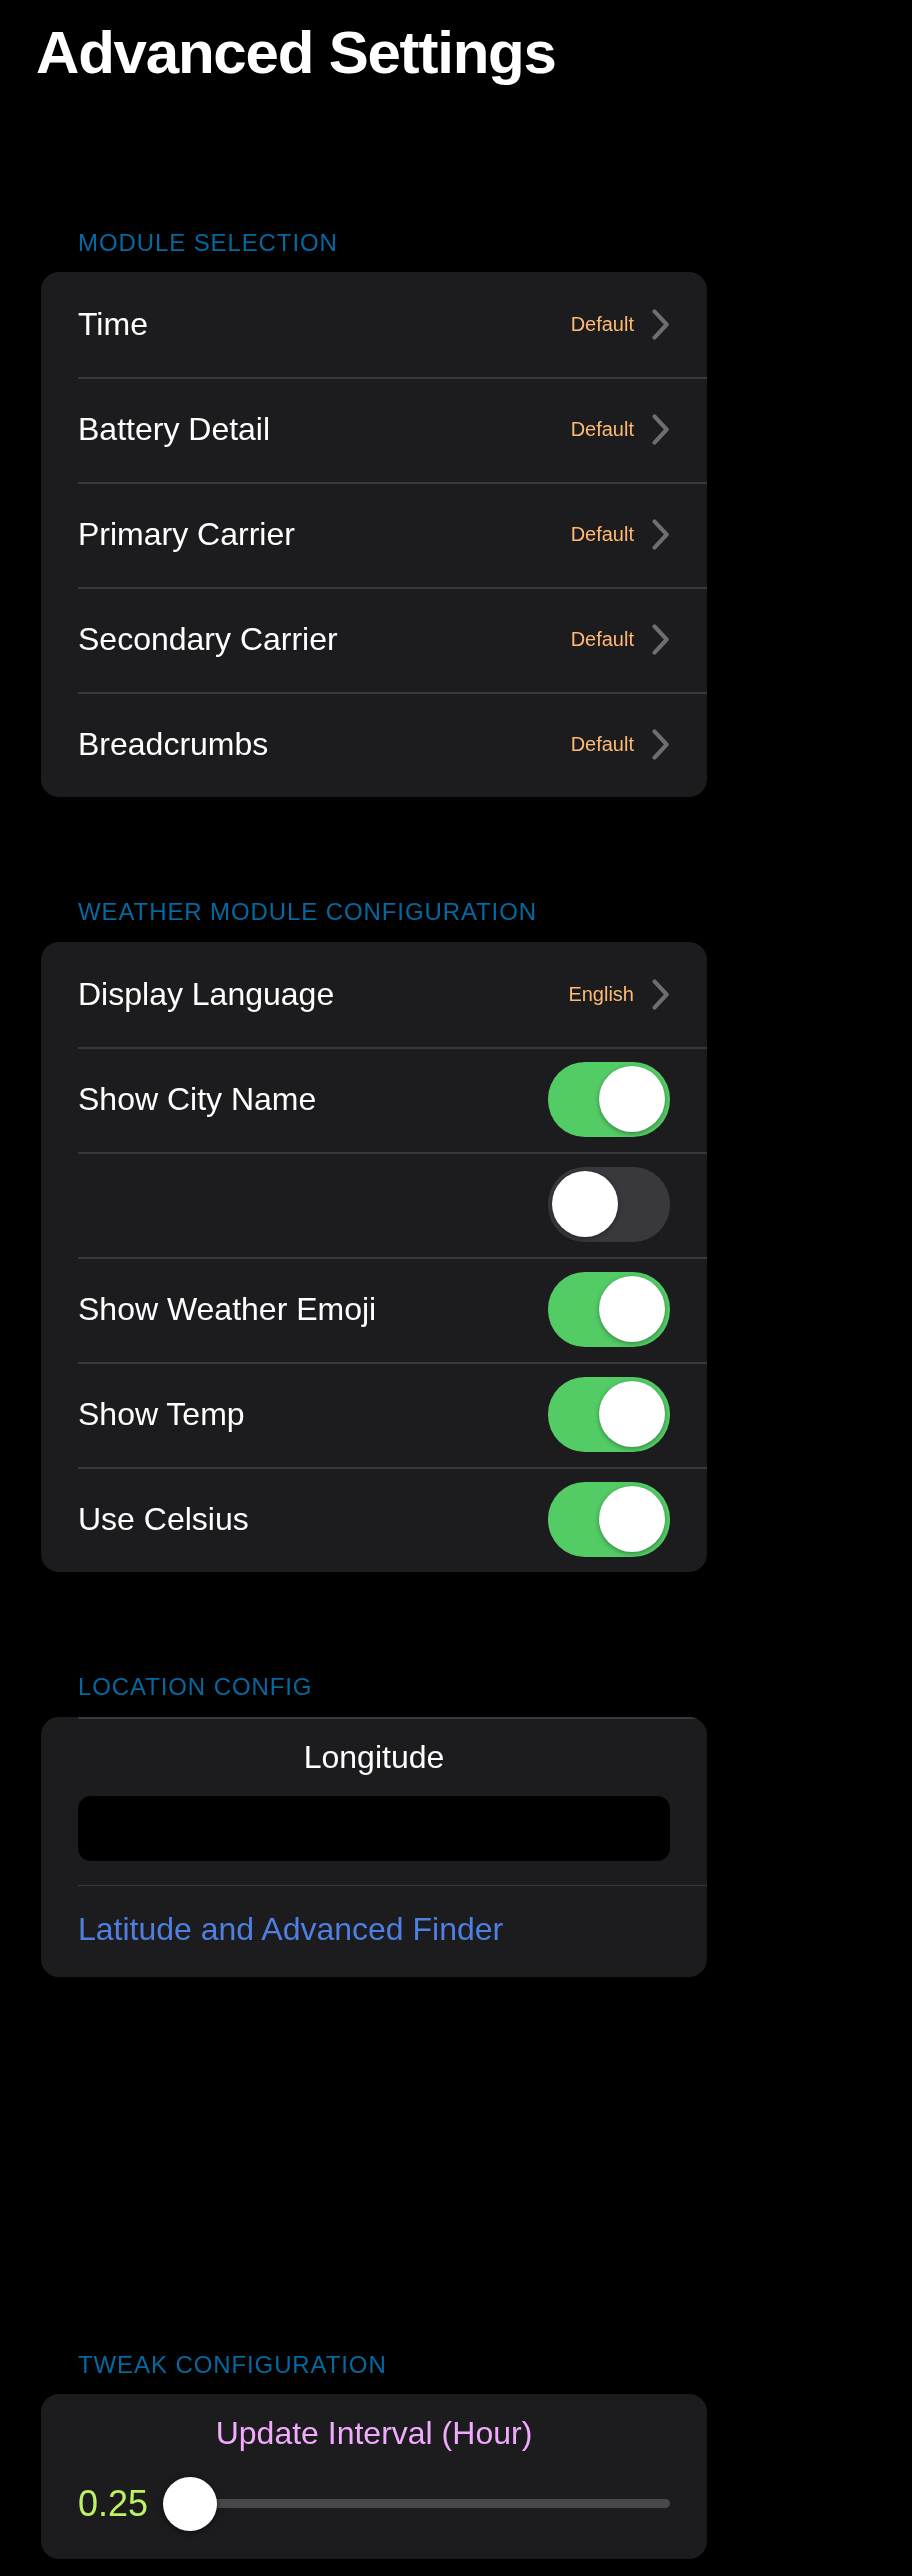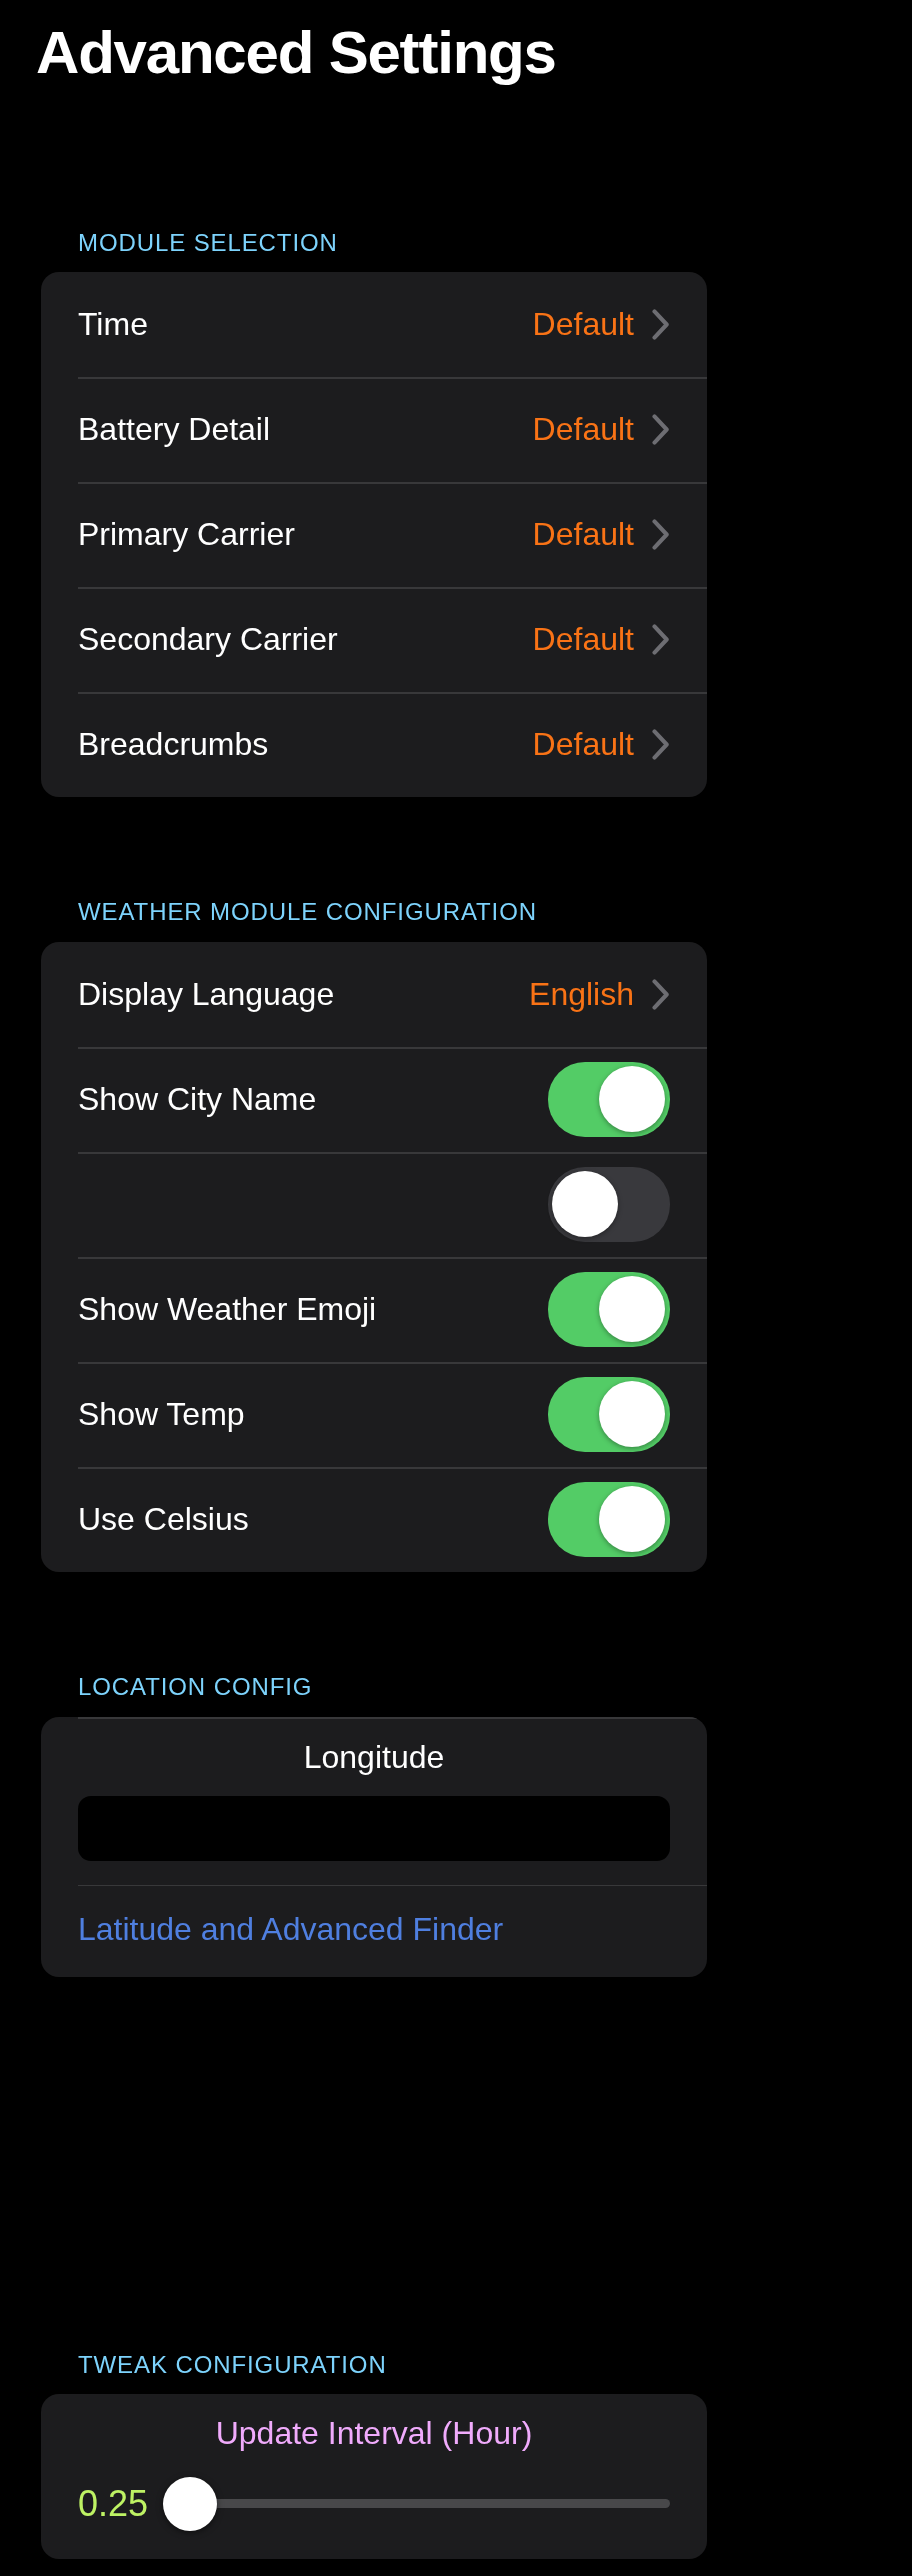--- a/index.html
+++ b/index.html
@@ -38,21 +38,21 @@
     line-height: 1.25;
   }
 
   
   .section-header {
     position: absolute;
     left: 78px;
     font-size: 24px;
     font-weight: normal;
     letter-spacing: 0.9px;
-    color: #7dd3fc;
+    color: #0369a1;
     text-transform: uppercase;
     white-space: nowrap;
   }
 
   
   .card {
     position: absolute;
     left: 41px;
     width: 666px;
     background: #1c1c1e;
@@ -86,22 +86,22 @@
   }
 
   .row-right {
     margin-left: auto;
     display: flex;
     align-items: center;
     gap: 18px;
   }
 
   .row-value {
-    font-size: 32px;
-    color: #f97316;
+    font-size: 20px;
+    color: #fdba74;
     white-space: nowrap;
   }
 
   .chevron {
     width: 18px;
     height: 31px;
     display: block;
     flex: 0 0 auto;
   }
   .chevron svg { display: block; }

